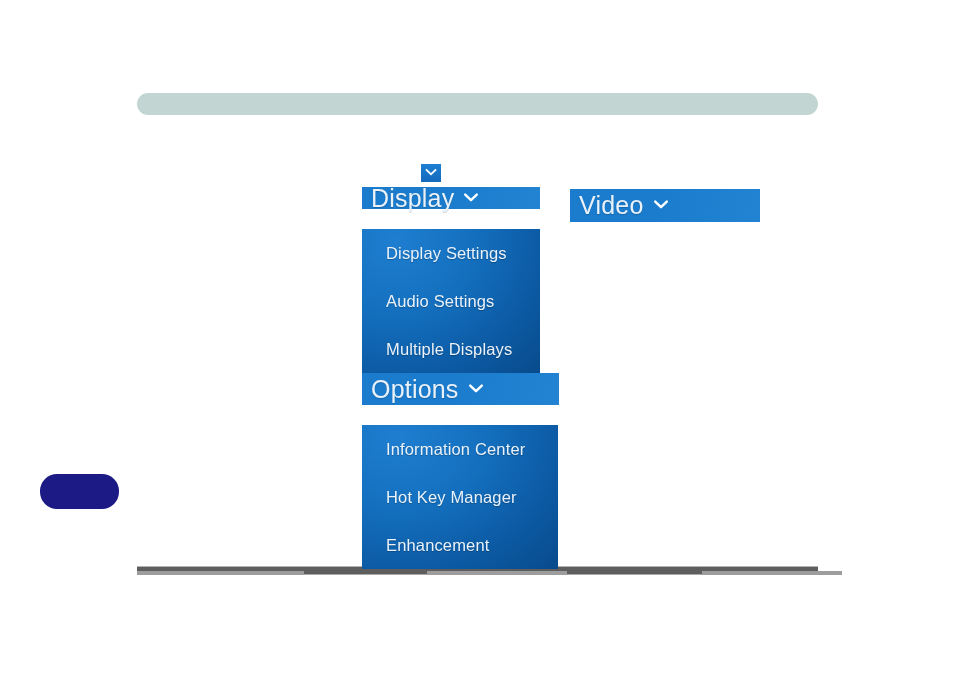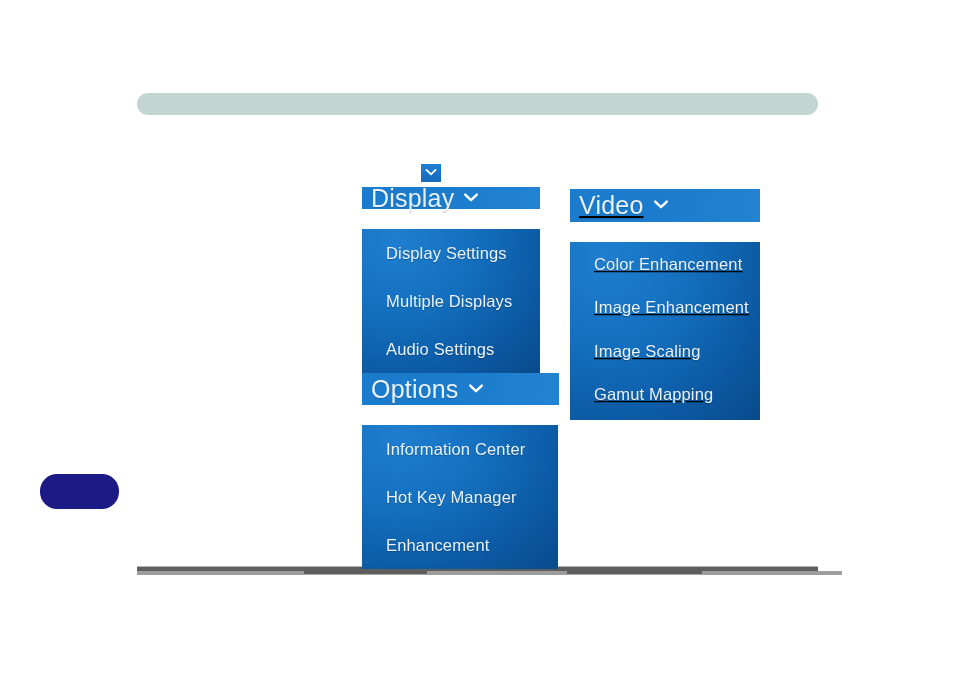--- a/index.html
+++ b/index.html
@@ -121,21 +121,21 @@
   #panel-display .menu-body   { width: 178px; height: 144px; padding-left: 24px; }
   #panel-display .menu-item   { height: 48px; }
 
   
   #panel-options { left: 362px; top: 373px; width: 197px; }
   #panel-options .menu-header { width: 197px; height: 34px; }
   #panel-options .menu-body   { width: 196px; height: 144px; padding-left: 24px; }
   #panel-options .menu-item   { height: 48px; }
 
   
-  #panel-video { left: 570px; top: 189px; width: 201px; text-decoration: underline; }
+  #panel-video { left: 570px; top: 189px; width: 201px; }
   #panel-video .menu-header { width: 190px; height: 35px; }
   #panel-video .menu-body   { width: 190px; height: 178px; padding-left: 24px; }
   #panel-video .menu-item   { height: 43.5px; }
 </style>
 </head>
 <body>
 
 <div id="top-banner"></div>
 
 <div id="page-tab"></div>
@@ -159,24 +159,24 @@
       <svg width="16" height="11" viewBox="0 0 16 11" aria-hidden="true">
         <path d="M2.2 2.6 L8 8.2 L13.8 2.6" fill="none" stroke="#ffffff" stroke-width="2.4" stroke-linecap="round" stroke-linejoin="round"></path>
       </svg>
     </span>
   </div>
   <div class="menu-body">
     <div class="menu-item">
       <span>Display Settings</span>
     </div>
     <div class="menu-item">
+      <span>Audio Settings</span>
+    </div>
+    <div class="menu-item">
       <span>Multiple Displays</span>
-    </div>
-    <div class="menu-item">
-      <span>Audio Settings</span>
     </div>
   </div>
 </div>
 
 <div class="menu-panel" id="panel-options">
   <div class="menu-header">
     <span class="hdr-label">Options</span>
     <span class="hdr-chevron">
       <svg width="16" height="11" viewBox="0 0 16 11" aria-hidden="true">
         <path d="M2.2 2.6 L8 8.2 L13.8 2.6" fill="none" stroke="#ffffff" stroke-width="2.4" stroke-linecap="round" stroke-linejoin="round"></path>
@@ -198,27 +198,13 @@
 
 <div class="menu-panel" id="panel-video">
   <div class="menu-header">
     <span class="hdr-label">Video</span>
     <span class="hdr-chevron">
       <svg width="16" height="11" viewBox="0 0 16 11" aria-hidden="true">
         <path d="M2.2 2.6 L8 8.2 L13.8 2.6" fill="none" stroke="#ffffff" stroke-width="2.4" stroke-linecap="round" stroke-linejoin="round"></path>
       </svg>
     </span>
   </div>
-  <div class="menu-body">
-    <div class="menu-item">
-      <span>Color Enhancement</span>
-    </div>
-    <div class="menu-item">
-      <span>Image Enhancement</span>
-    </div>
-    <div class="menu-item">
-      <span>Image Scaling</span>
-    </div>
-    <div class="menu-item">
-      <span>Gamut Mapping</span>
-    </div>
-  </div>
 </div>
 
 </body></html>

